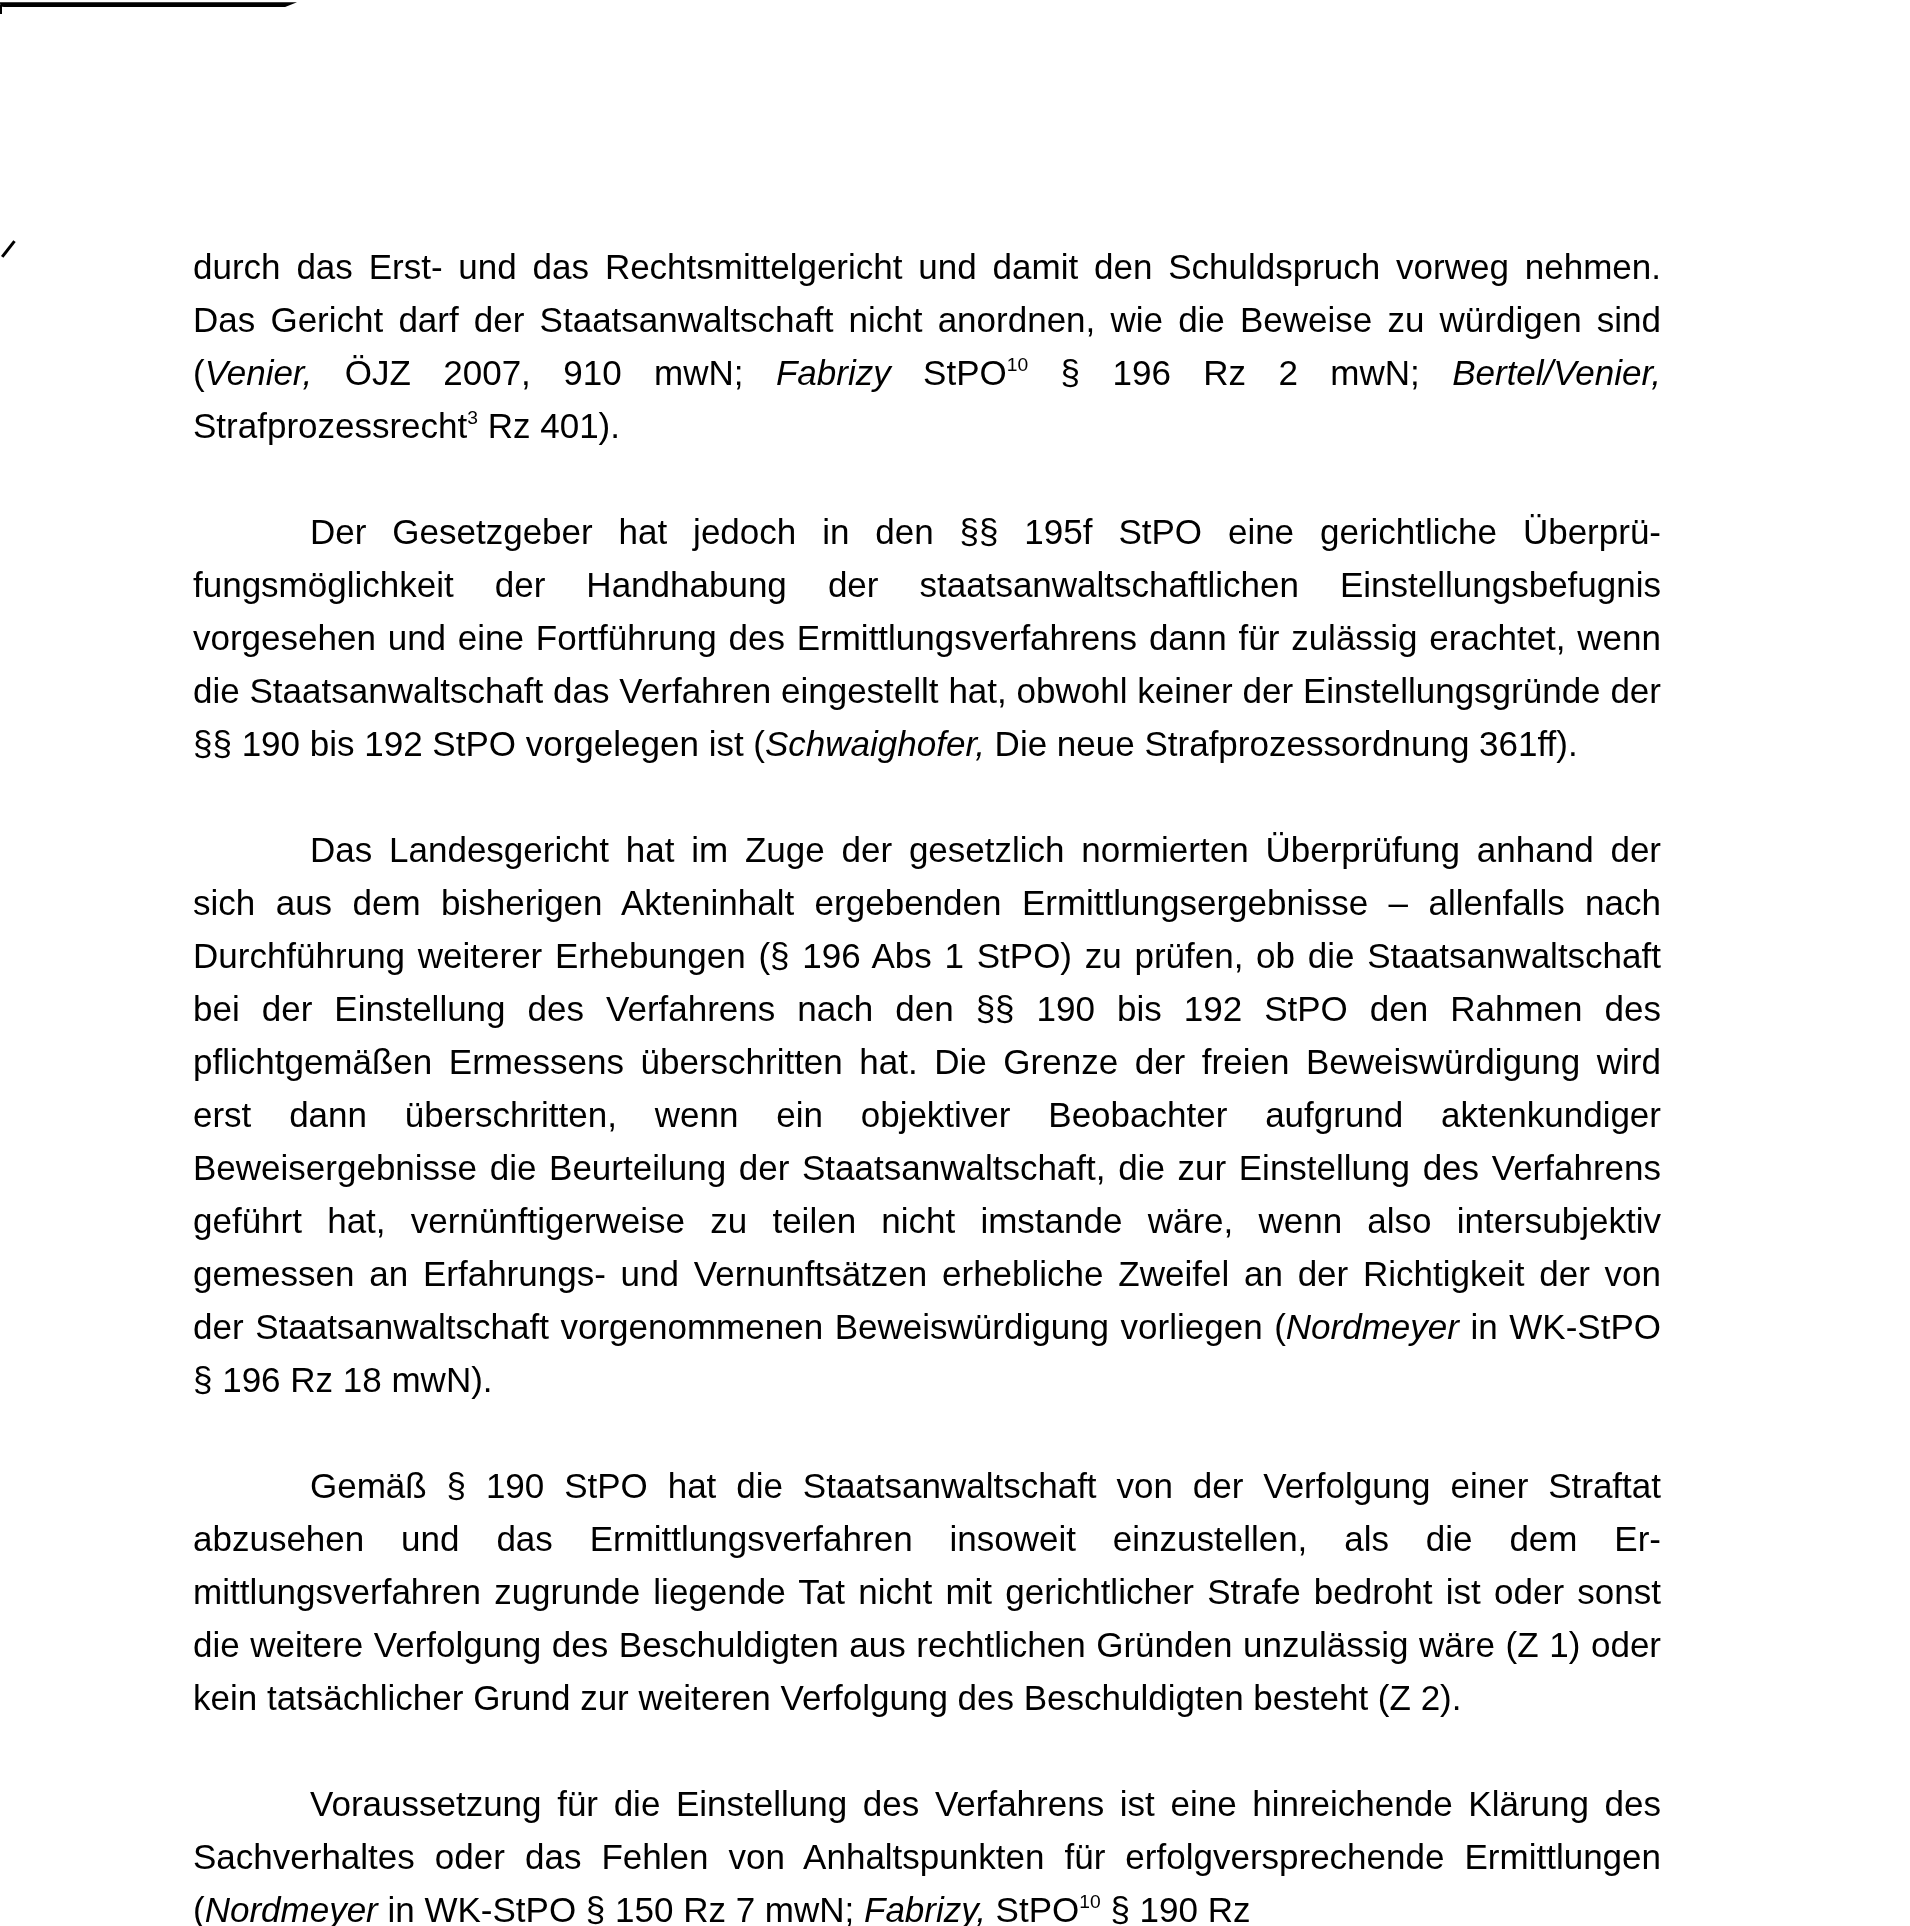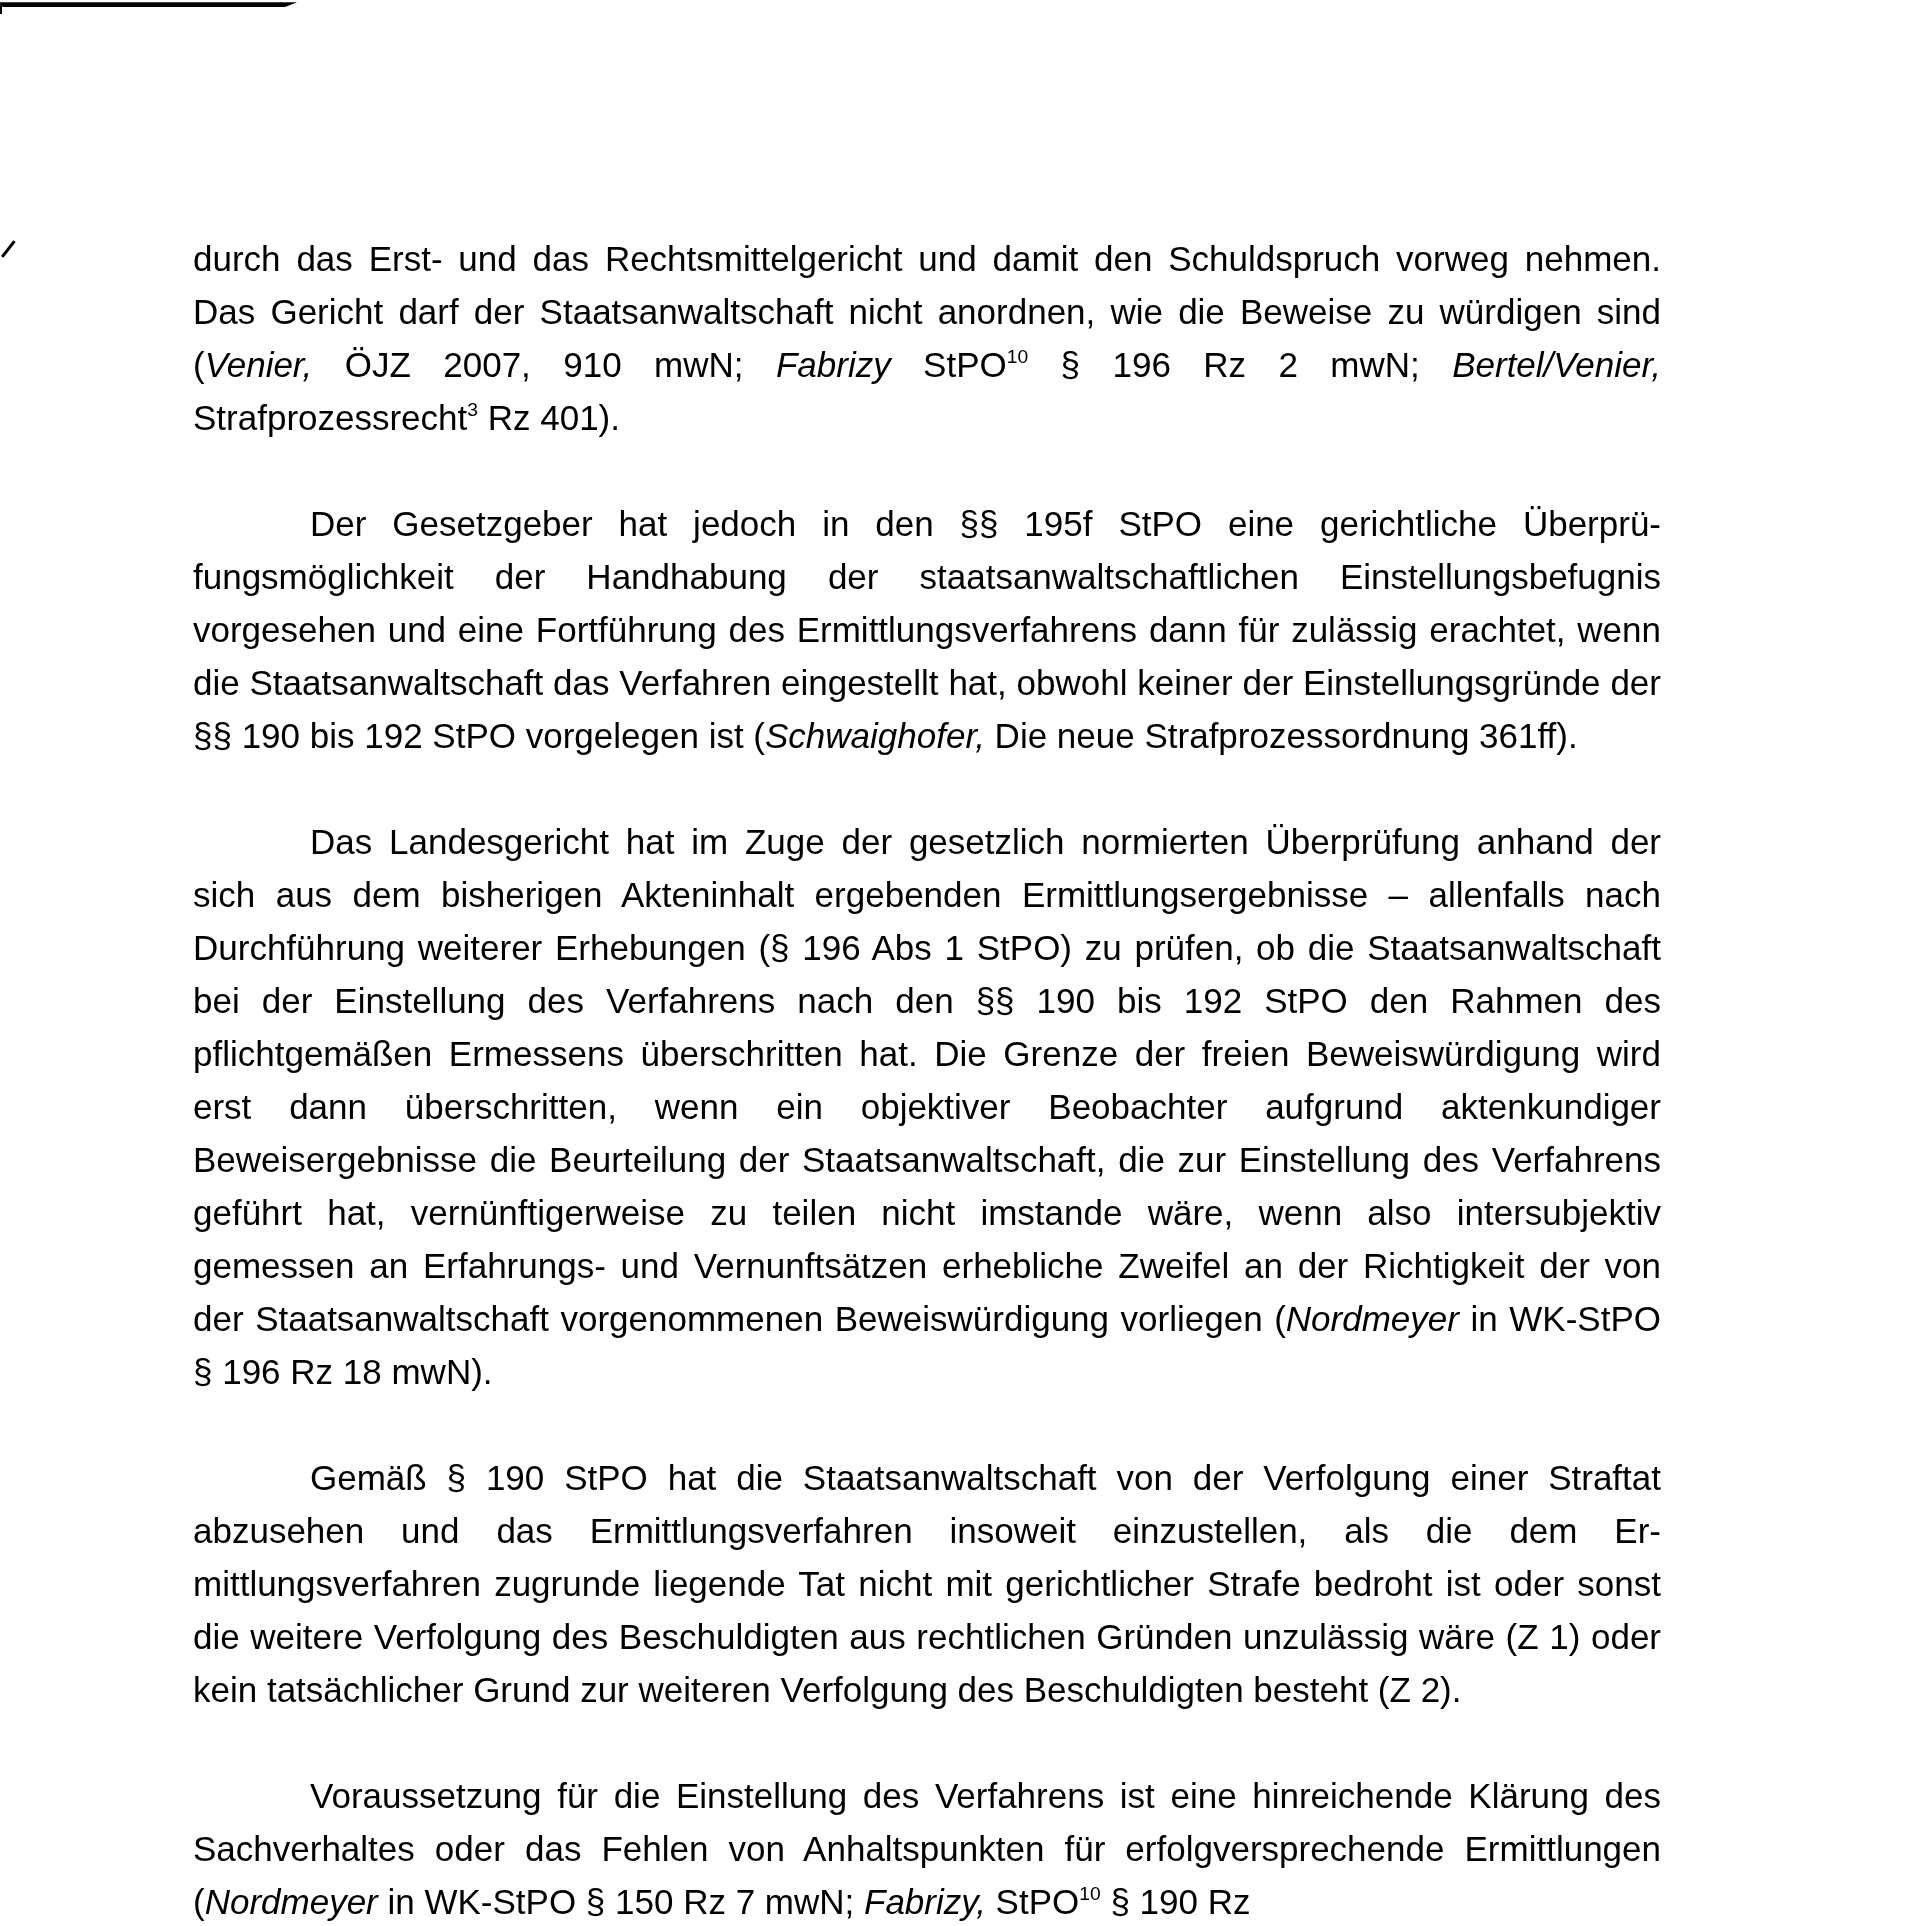--- a/index.html
+++ b/index.html
@@ -15,21 +15,21 @@
     .margin-mark {
       position: absolute; left: 0.8px; top: 236px; width: 3.1px; height: 20px;
       background: #000; transform: rotate(38deg); transform-origin: bottom left;
     }
     .page-body {
       position: absolute; left: 193px; top: 232px; width: 1468px;
       font-family: "Liberation Sans", sans-serif;
       font-size: 35px; line-height: 53px; color: #000;
       text-align: justify; hyphens: manual;
     }
-    .para { margin: 0 0 53px 0; text-indent: 0; }
+    .para { margin: 8px 0 53px 0; text-indent: 0; }
     .para.indent { text-indent: 117px; }
     .para:last-child { margin-bottom: 0; }
     .seg-i { font-style: italic; }
     sup { font-size: 55%; line-height: 0; vertical-align: 0.75em; }
   </style>
 </head>
 <body>
 
 <div class="scan-line"></div>
 <div class="scan-line-corner"></div>

